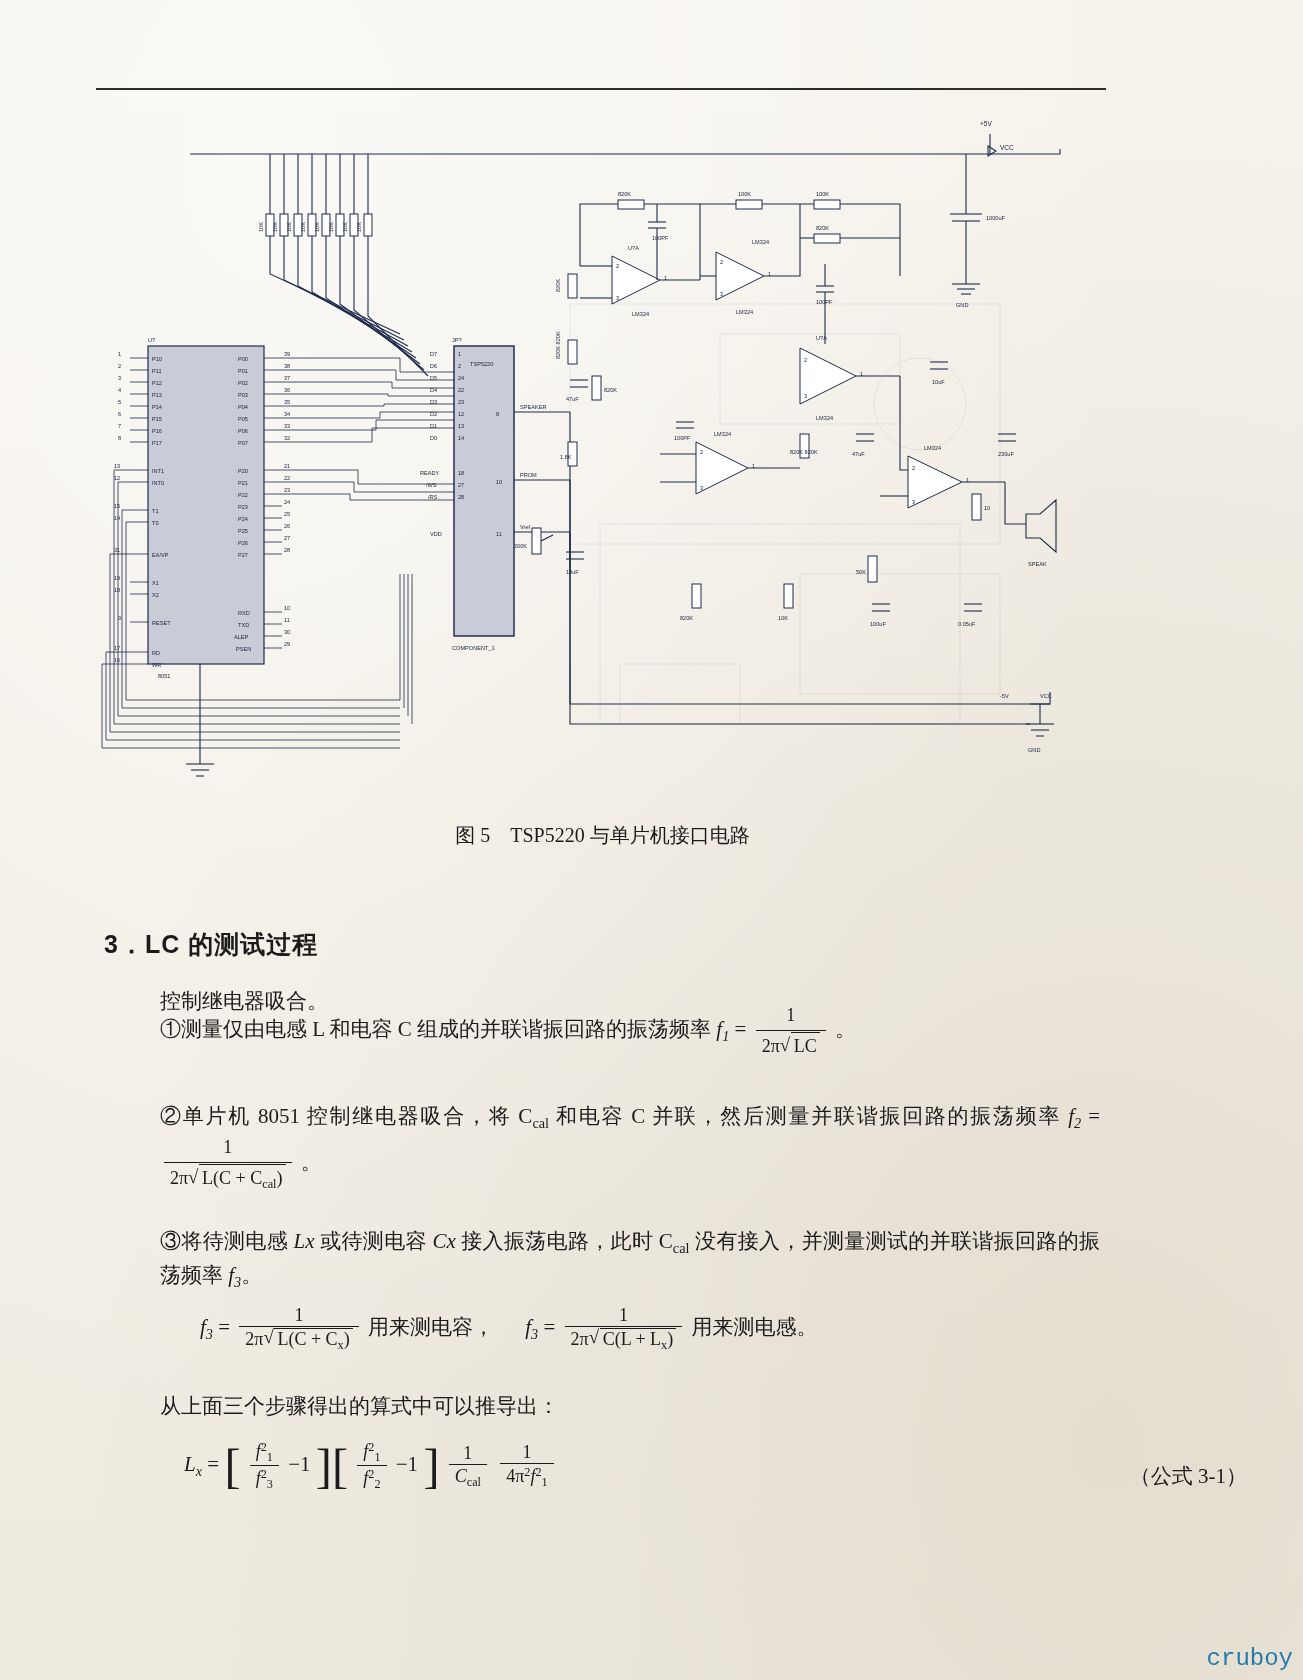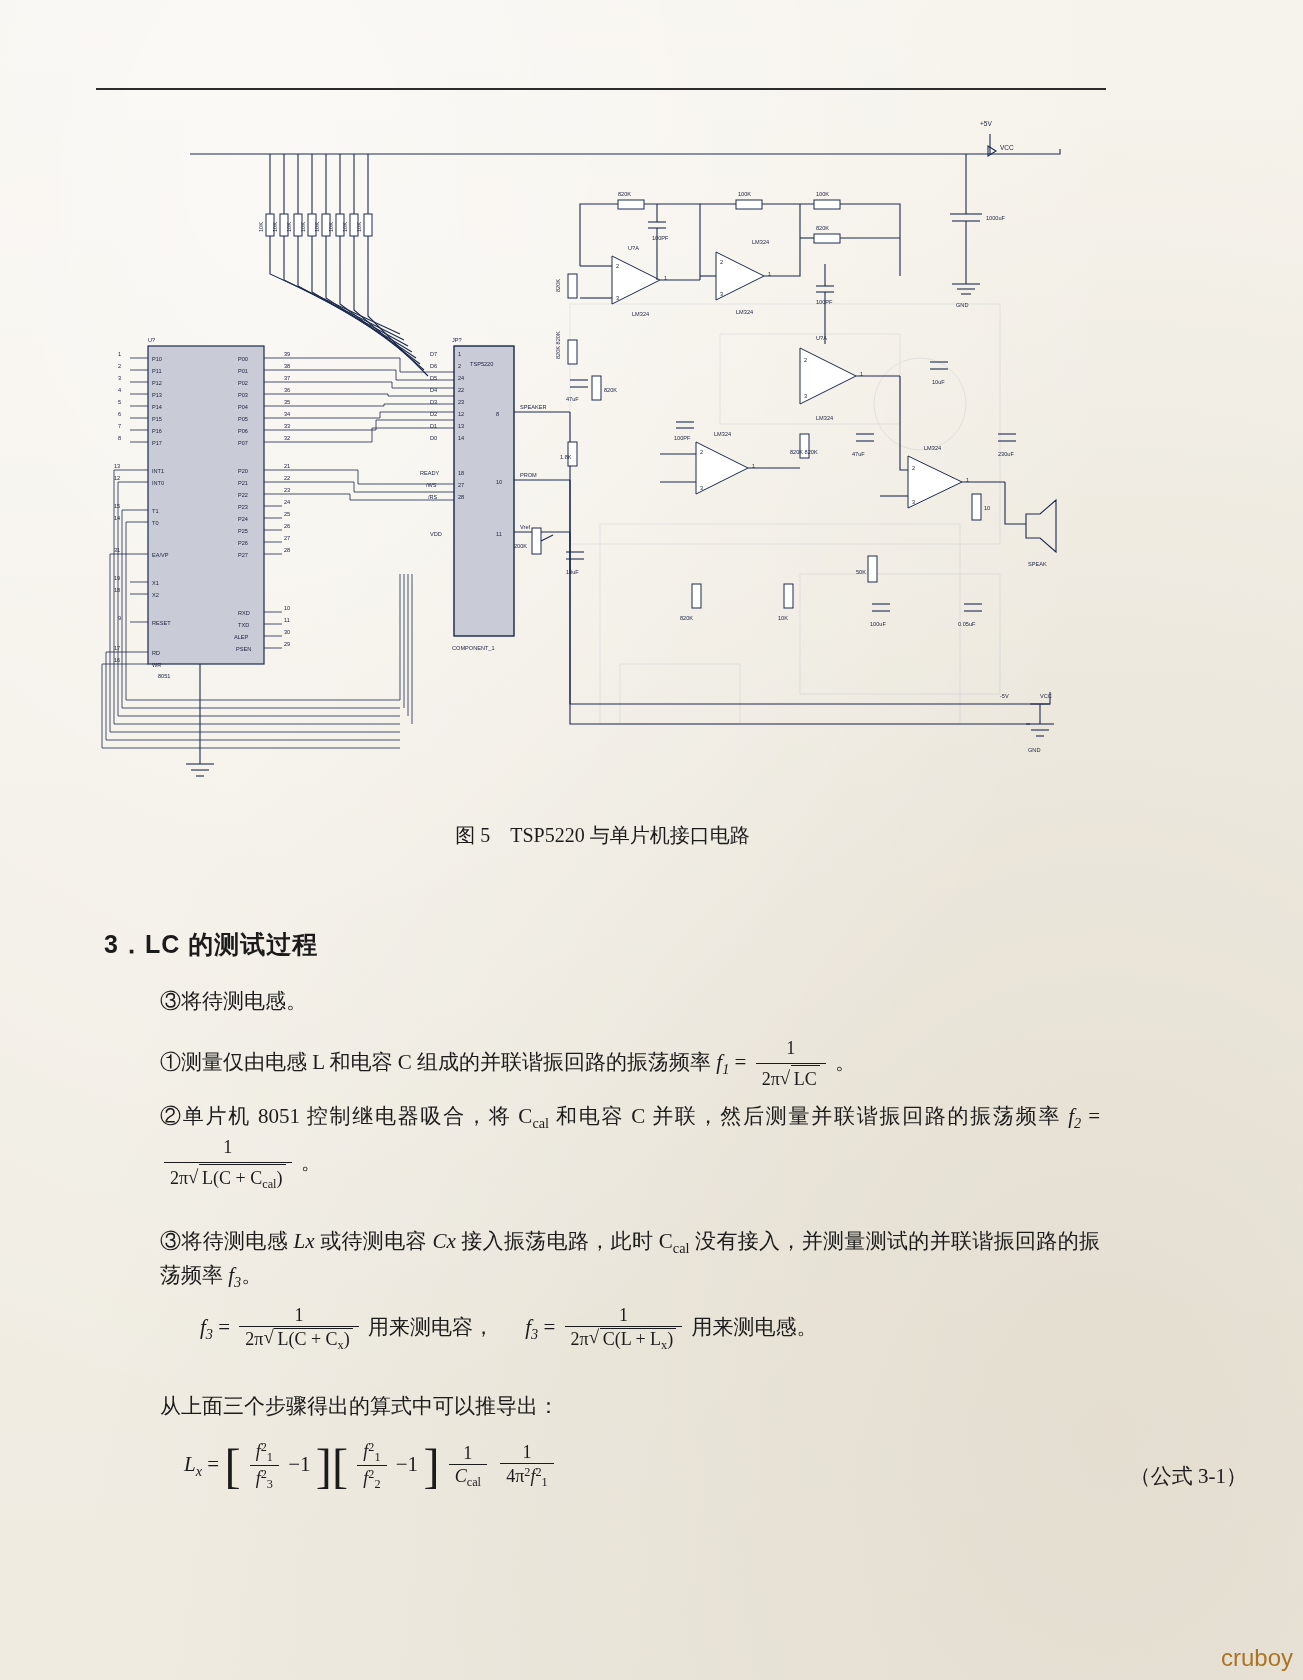--- a/index.html
+++ b/index.html
@@ -49,21 +49,21 @@
     position:absolute;left:104px;top:928px;
     font-family:"Liberation Sans", sans-serif;
     font-weight:bold;font-size:25px;letter-spacing:1px;text-align:right;
   }
   .para{
     position:absolute;
     font-size:21px;line-height:1.55;
     text-align:justify;
   }
   .p1{left:160px;top:985px;width:940px;}
-  .p2{left:160px;top:1035px;width:940px;}
+  .p2{left:160px;top:1002px;width:940px;}
   .p3{left:160px;top:1100px;width:940px;}
   .p4{left:160px;top:1225px;width:940px;}
   .p5{left:160px;top:1390px;width:940px;}
   .eqline{position:absolute;left:160px;top:1305px;width:940px;font-size:21px;}
   .eqfinal{position:absolute;left:160px;top:1440px;width:940px;font-size:21px;}
   .eqtag{position:absolute;right:56px;top:1462px;font-size:21px;}
 
   
   .frac{display:inline-block;vertical-align:middle;text-align:center;margin:0 4px;}
   .frac .num{display:block;padding:0 6px;font-size:18px;}
@@ -83,22 +83,22 @@
   .wire{stroke:#1d2a4d;stroke-width:1.1;fill:none;}
   .wire-thin{stroke:#1d2a4d;stroke-width:0.8;fill:none;}
   .comp{stroke:#1d2a4d;stroke-width:1;fill:#ffffff;}
   .chipfill{fill:#c9ccd6;stroke:#1d2a4d;stroke-width:1.2;}
   .lbl{font-family:"Liberation Sans",sans-serif;font-size:6.5px;fill:#1b2340;}
   .lbl5{font-family:"Liberation Sans",sans-serif;font-size:5.6px;fill:#1b2340;}
   .ghost{opacity:0.10;}
 
   .watermark{
     position:absolute;right:10px;bottom:8px;
-    font-family:Liberation Sans, sans-serif;
-    font-size:24px;color:#a16207;opacity:0.85;
+    font-family:Liberation Mono, monospace;
+    font-size:24px;color:#0369a1;opacity:0.85;
   }
 </style>
 </head>
 <body>
 
 <div class="paper-tint"></div>
 
 <div class="page">
 
   <div class="header-rule"></div>
@@ -540,21 +540,21 @@
       <text class="lbl5" x="928" y="648">GND</text>
     </svg>
   </div>
 
   <div class="figcaption">图 5　TSP5220 与单片机接口电路</div>
 
   <div class="sec-title">
     <span>3．</span><span>LC 的测试过程</span>
   </div>
 
-  <div class="para p1">③将待测电感。</div>
+  <div class="para p1">控制继电器吸合。</div>
 
   <div class="para p2">
     <span>①测量仅由电感 L 和电容 C 组成的并联谐振回路的振荡频率 </span><span class="it">f</span><span class="sub it">1</span>
     =
     <span class="frac">
       <span class="num">1</span>
       <span class="den"><span>2π</span><span class="sqrt"><span>LC</span></span></span>
     </span>
     <span>。</span>
   </div>

